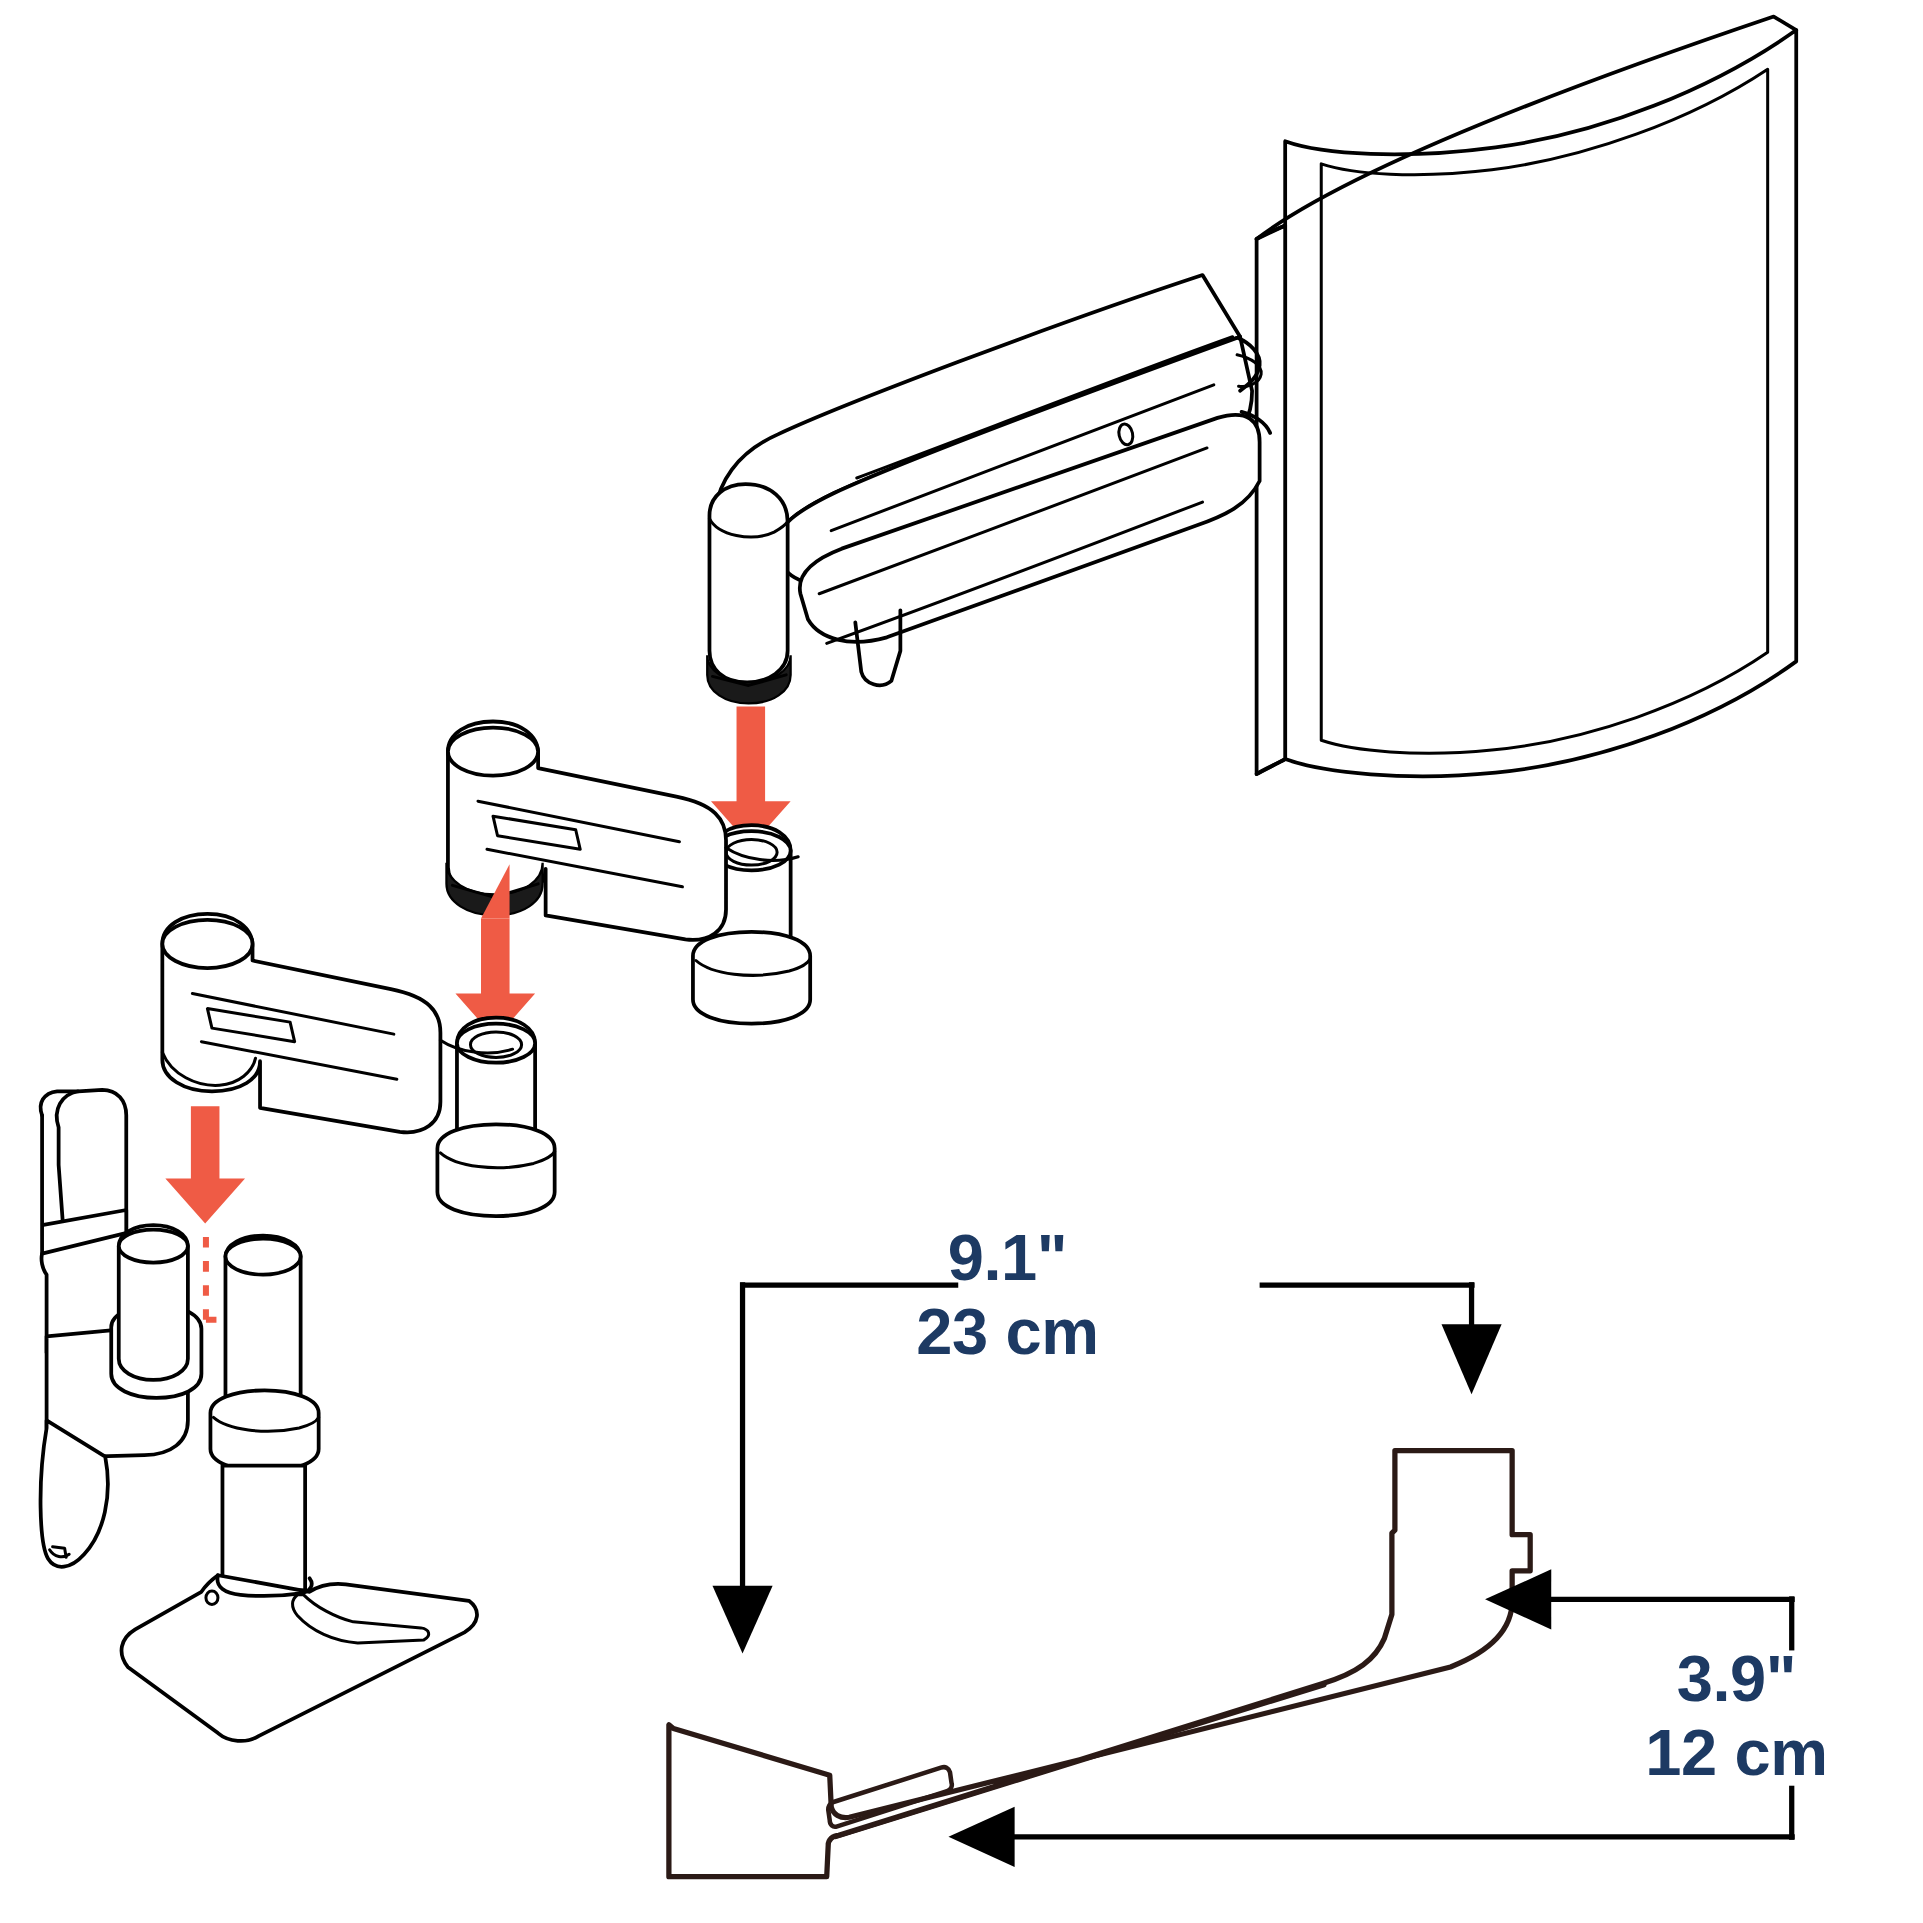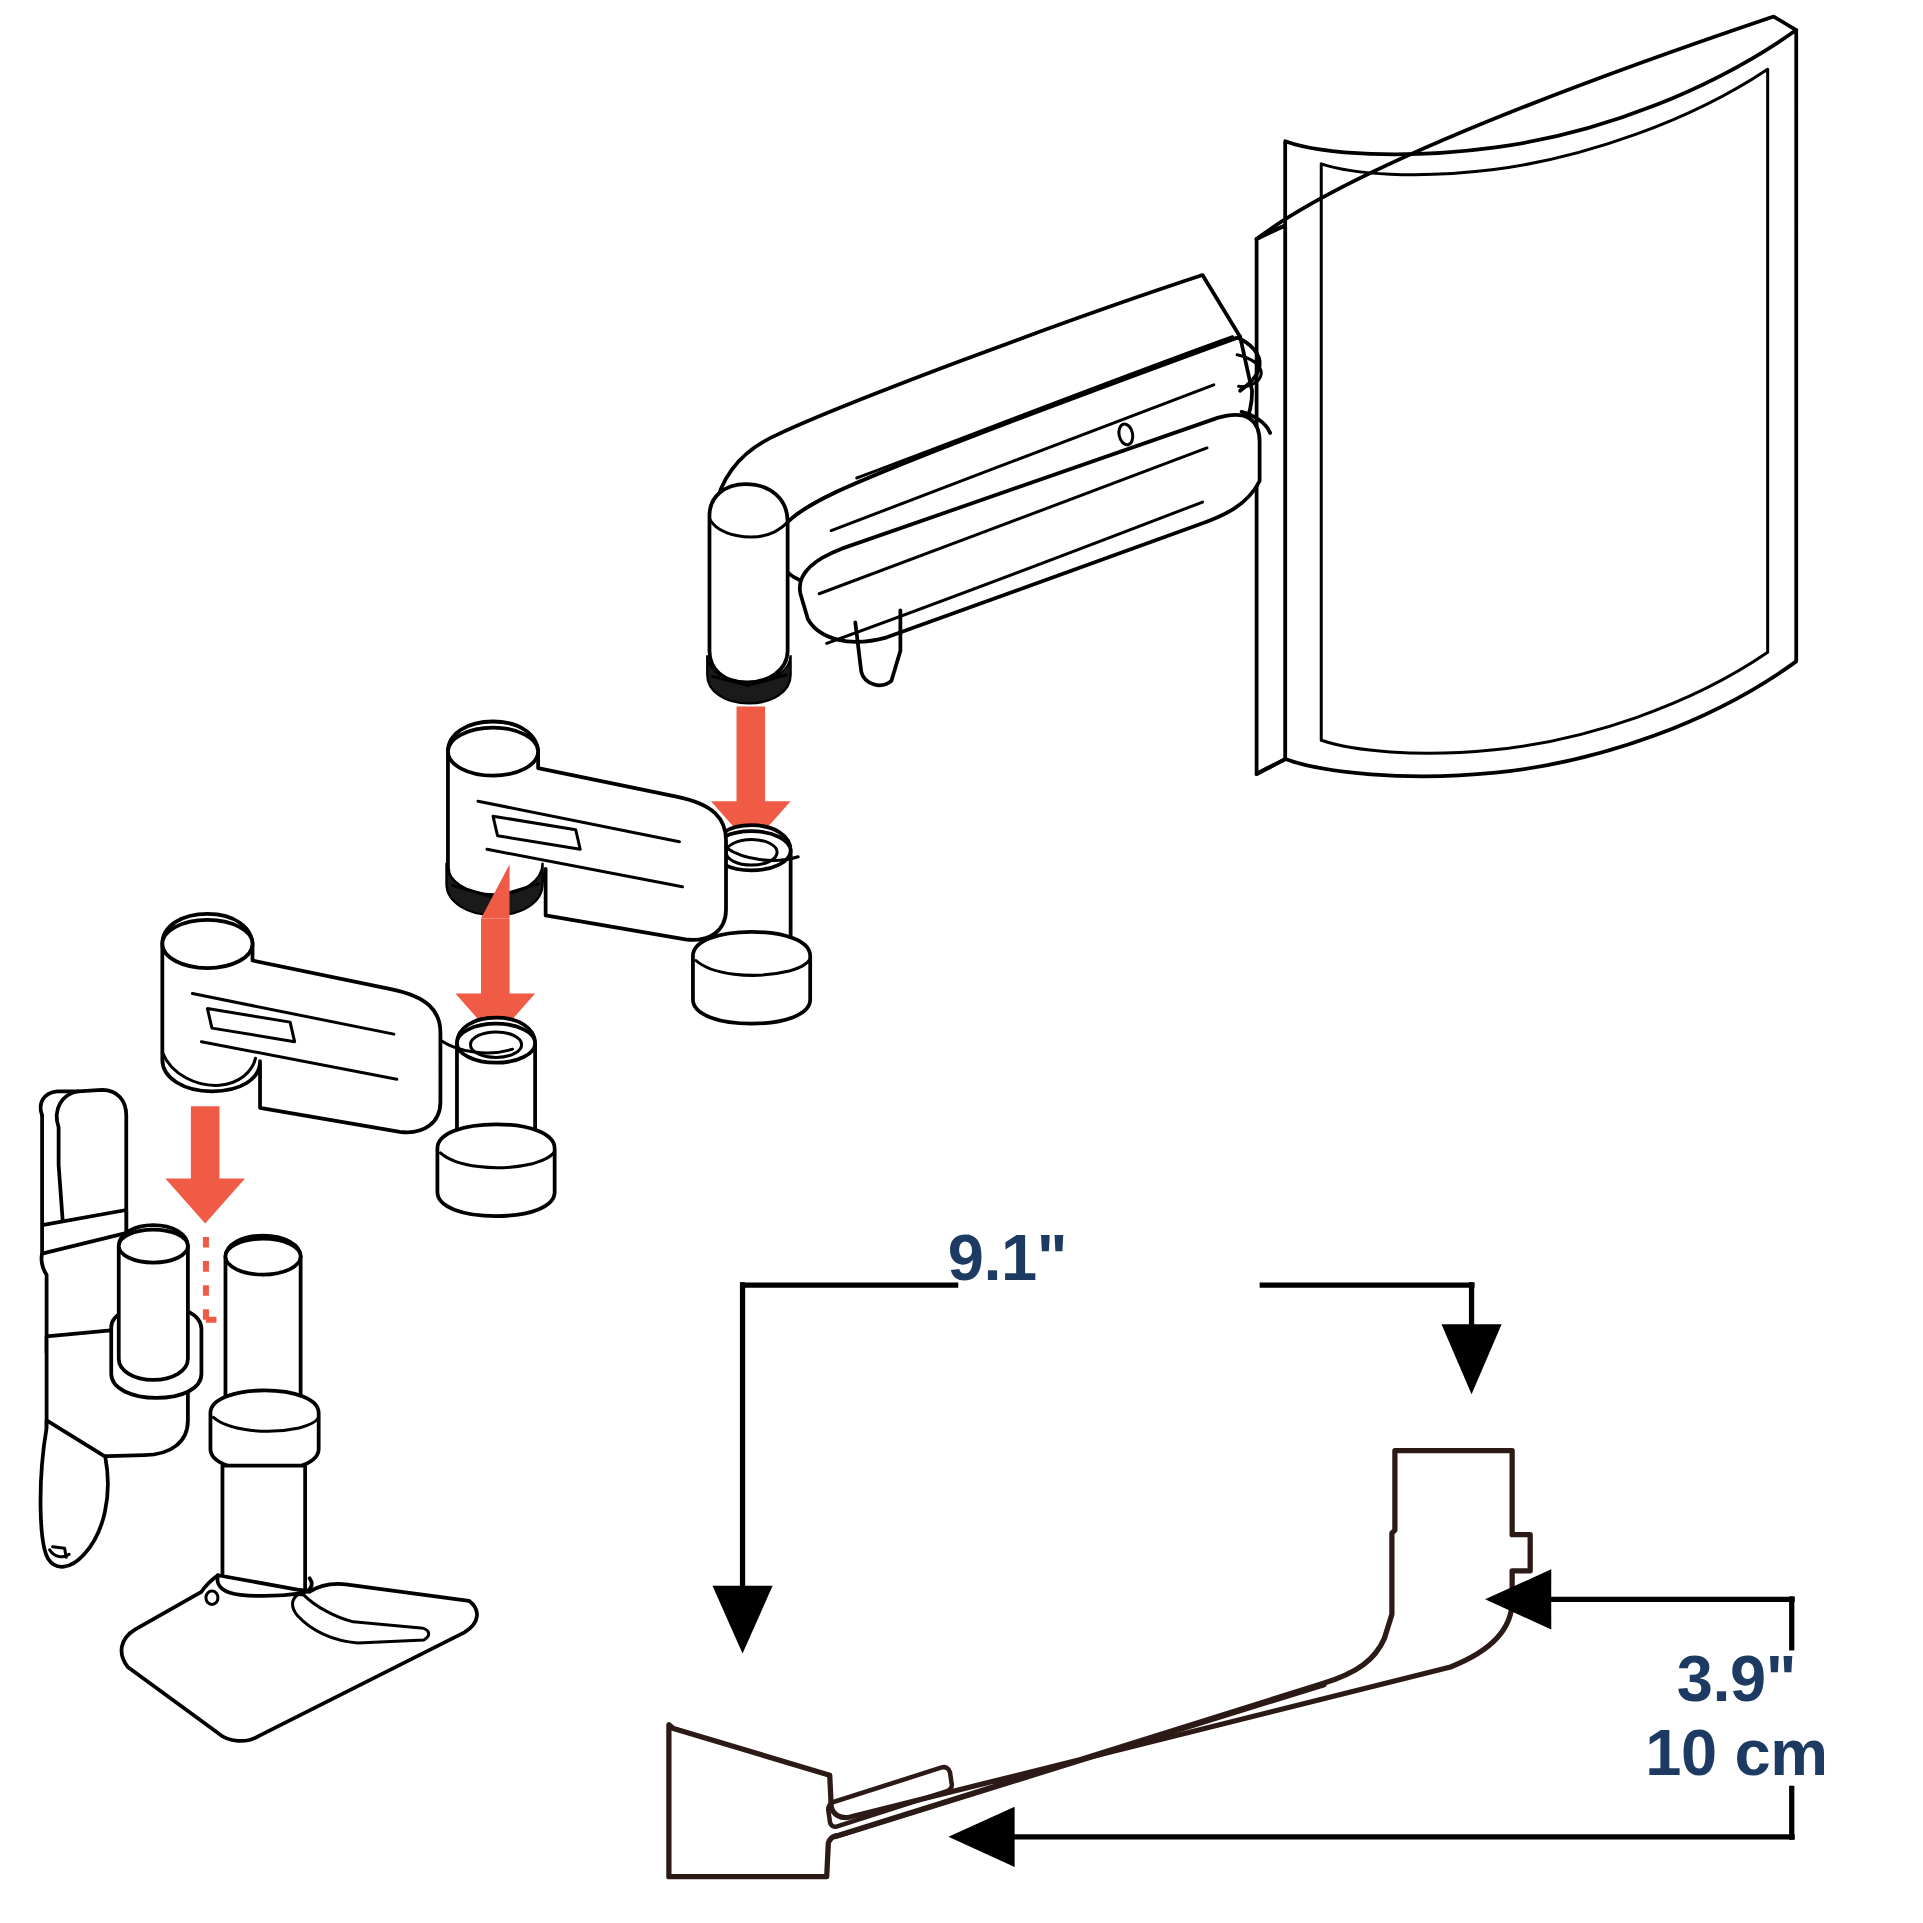--- a/index.html
+++ b/index.html
@@ -492,21 +492,22 @@
       <g>
         <path class="dim-head" d="M 1262 2444 L 1350 2404 L 1350 2484 Z"></path>
       </g>
       <path class="dim-line" d="M 2384 2376 L 2384 2448"></path>
     </g>
 
   </svg>
 
   <div class="dim-label" id="dim-label-reach">
     <span class="dim-value-line">9.1"</span>
+    <span class="dim-value-line">23 cm</span>
   </div>
 
   <div class="dim-label" id="dim-label-height">
     <span class="dim-value-line">3.9"</span>
-    <span class="dim-value-line">10 cm</span>
+    <span class="dim-value-line">12 cm</span>
   </div>
 
 </div>
 
 
 </body></html>

